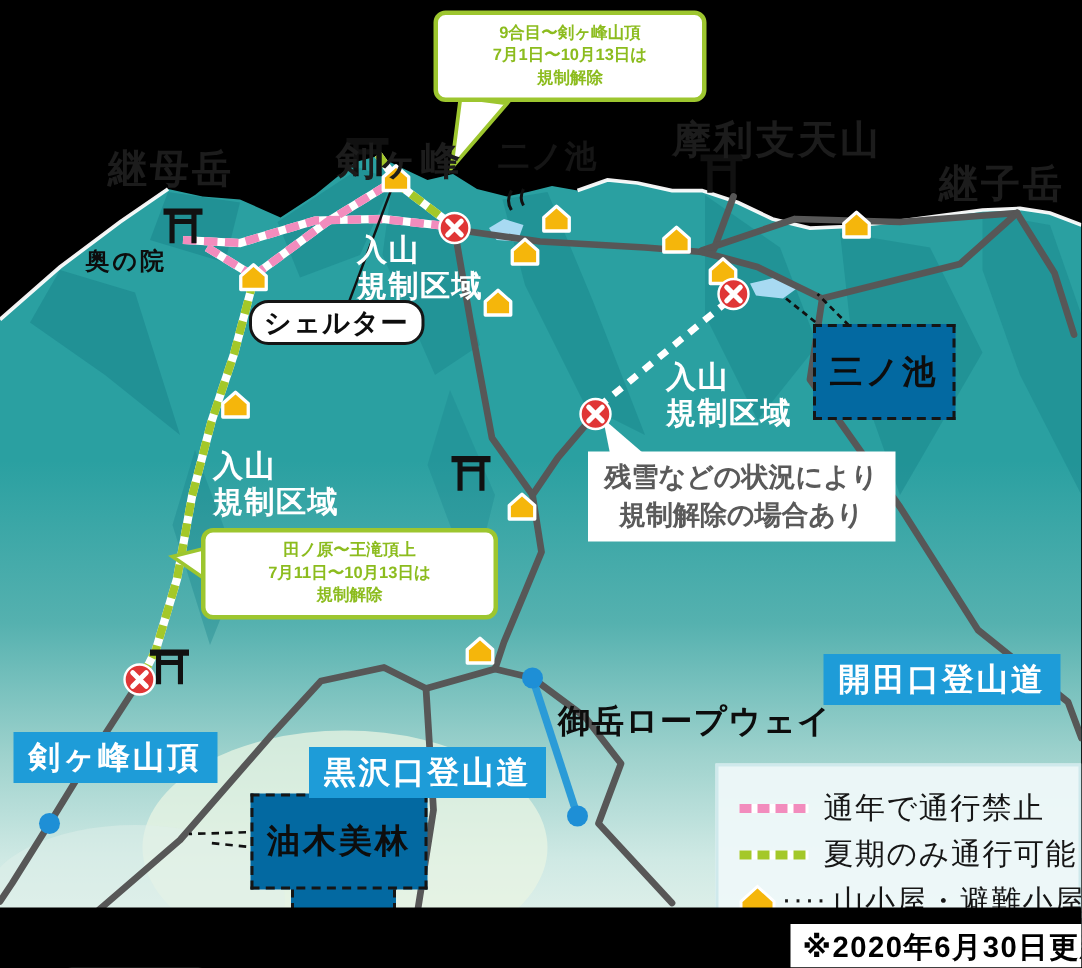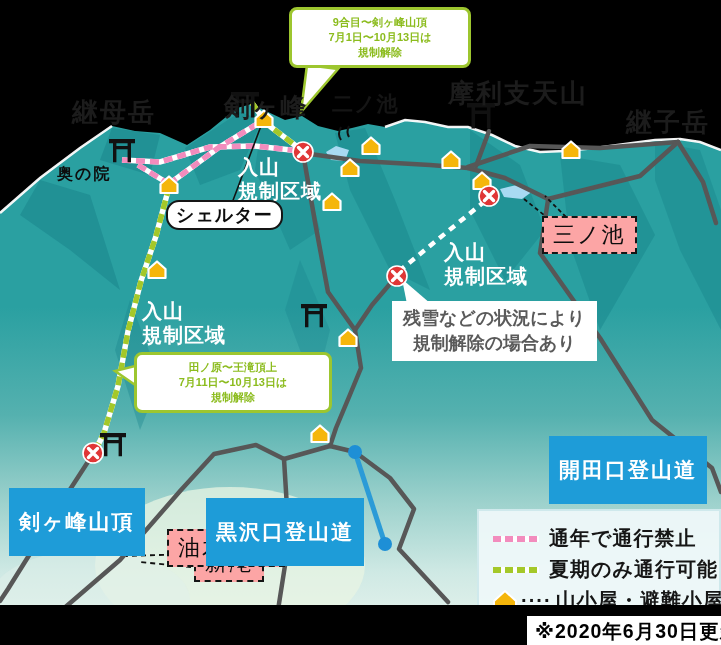--- a/index.html
+++ b/index.html
@@ -5,33 +5,33 @@
   html,body{margin:0;padding:0;background:#000;}
   #stage{position:relative;width:721px;height:645px;background:#000;overflow:hidden;
          font-family:"Liberation Sans","DejaVu Sans",sans-serif;}
   #terrain{position:absolute;left:0;top:0;z-index:0;}
   .ov{position:absolute;z-index:2;white-space:nowrap;}
   .peak{font-weight:bold;color:#1c1c1c;font-size:26px;letter-spacing:2px;}
   .darklake{font-weight:bold;color:#151515;font-size:21px;letter-spacing:1px;}
   .blacklabel{font-weight:bold;color:#0d0d0d;}
   .restrict{font-weight:bold;color:#fff;font-size:20px;line-height:1.18;letter-spacing:1px;}
   .bluebox{background:#1e9cd8;color:#fff;font-weight:bold;font-size:21px;
-           padding:20px 10px;letter-spacing:2px;}
-  .dashbox{background:#fca5a5;border:2px dashed #151515;color:#0d0d0d;font-weight:normal;
-           font-size:22px;padding:2px 9px;letter-spacing:2px;}
+           padding:3px 10px;letter-spacing:2px;}
+  .dashbox{background:#0369a1;border:2px dashed #151515;color:#0d0d0d;font-weight:bold;
+           font-size:22px;padding:15px 9px;letter-spacing:2px;}
   .solidbox{background:#fff;border:2px solid #151515;color:#0d0d0d;font-weight:bold;
             font-size:18px;padding:1px 8px;letter-spacing:1px;}
   .gcall{background:#fff;border:3px solid #9dc62f;border-radius:8px;color:#8cbc1e;
          font-weight:bold;font-size:11px;line-height:1.35;text-align:center;padding:5px 4px;}
   .wcall{background:#fff;color:#5a5a5a;font-weight:bold;font-size:18px;line-height:1.4;
          text-align:center;padding:5px 11px;}
   #legend{background:rgba(238,248,249,.95);border:2px solid #cfe9ec;width:218px;
           padding:10px 10px 12px 12px;}
   .lrow{display:flex;align-items:center;gap:8px;margin:4px 0;color:#161616;
-        font-weight:bold;font-size:20px;letter-spacing:1px;}
+        font-weight:normal;font-size:20px;letter-spacing:1px;}
   .lswatch{flex:0 0 auto;}
   #band{position:absolute;left:0;top:605px;width:721px;height:40px;background:#000;z-index:3;}
   #update{z-index:4;background:#fff;color:#000;font-weight:bold;font-size:19.5px;
           padding:2px 8px;letter-spacing:1px;}
 </style>
 </head>
 <body>
 
 <div id="stage">
 
@@ -200,20 +200,21 @@
   </g>
 </svg>
 
 <div class="ov peak" style="left:72px;top:95px;">継母岳</div>
 <div class="ov peak" style="left:224px;top:58px;margin-top:32px;">剣ヶ峰</div>
 <div class="ov peak" style="left:448px;top:76px;">摩利支天山</div>
 <div class="ov peak" style="left:626px;top:105px;">継子岳</div>
 <div class="ov darklake" style="left:332px;top:90px;">二ノ池</div>
 
 <div class="ov blacklabel" style="left:57px;top:164px;font-size:16px;letter-spacing:2px;">奥の院</div>
+<div class="ov blacklabel" style="left:372px;top:466px;font-size:21.5px;letter-spacing:1px;">御岳ロープウェイ</div>
 
 <div class="ov restrict" style="left:238px;top:156px;">
   <span>入山</span><br>
   <span>規制区域</span>
 </div>
 <div class="ov restrict" style="left:444px;top:241px;">
   <span>入山</span><br>
   <span>規制区域</span>
 </div>
 <div class="ov restrict" style="left:142px;top:300px;">

